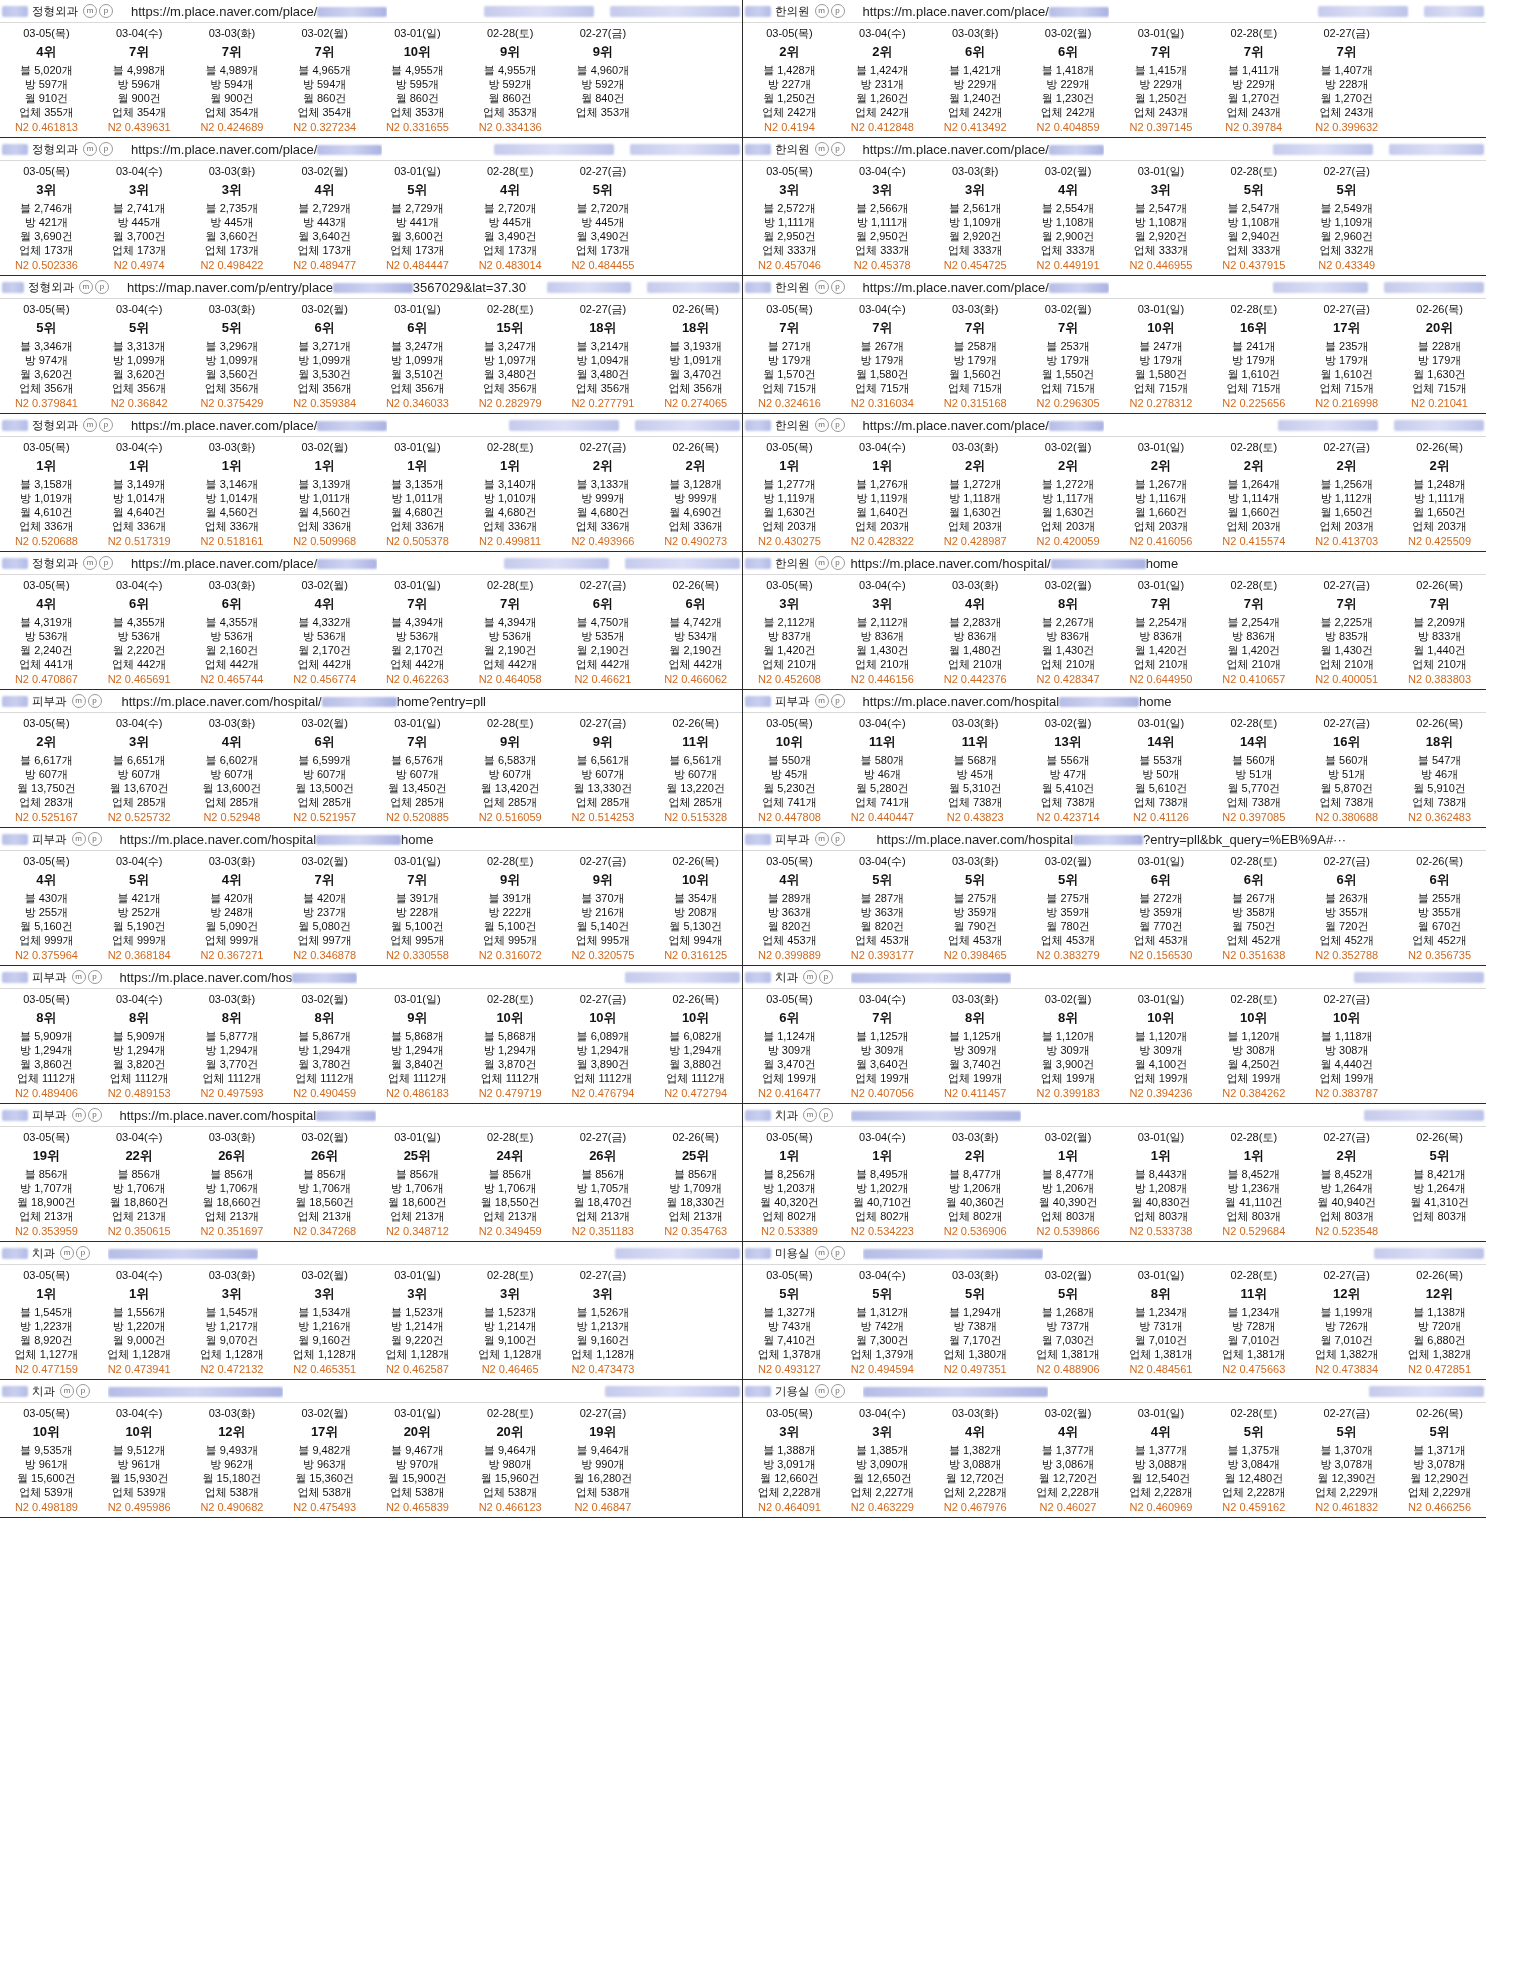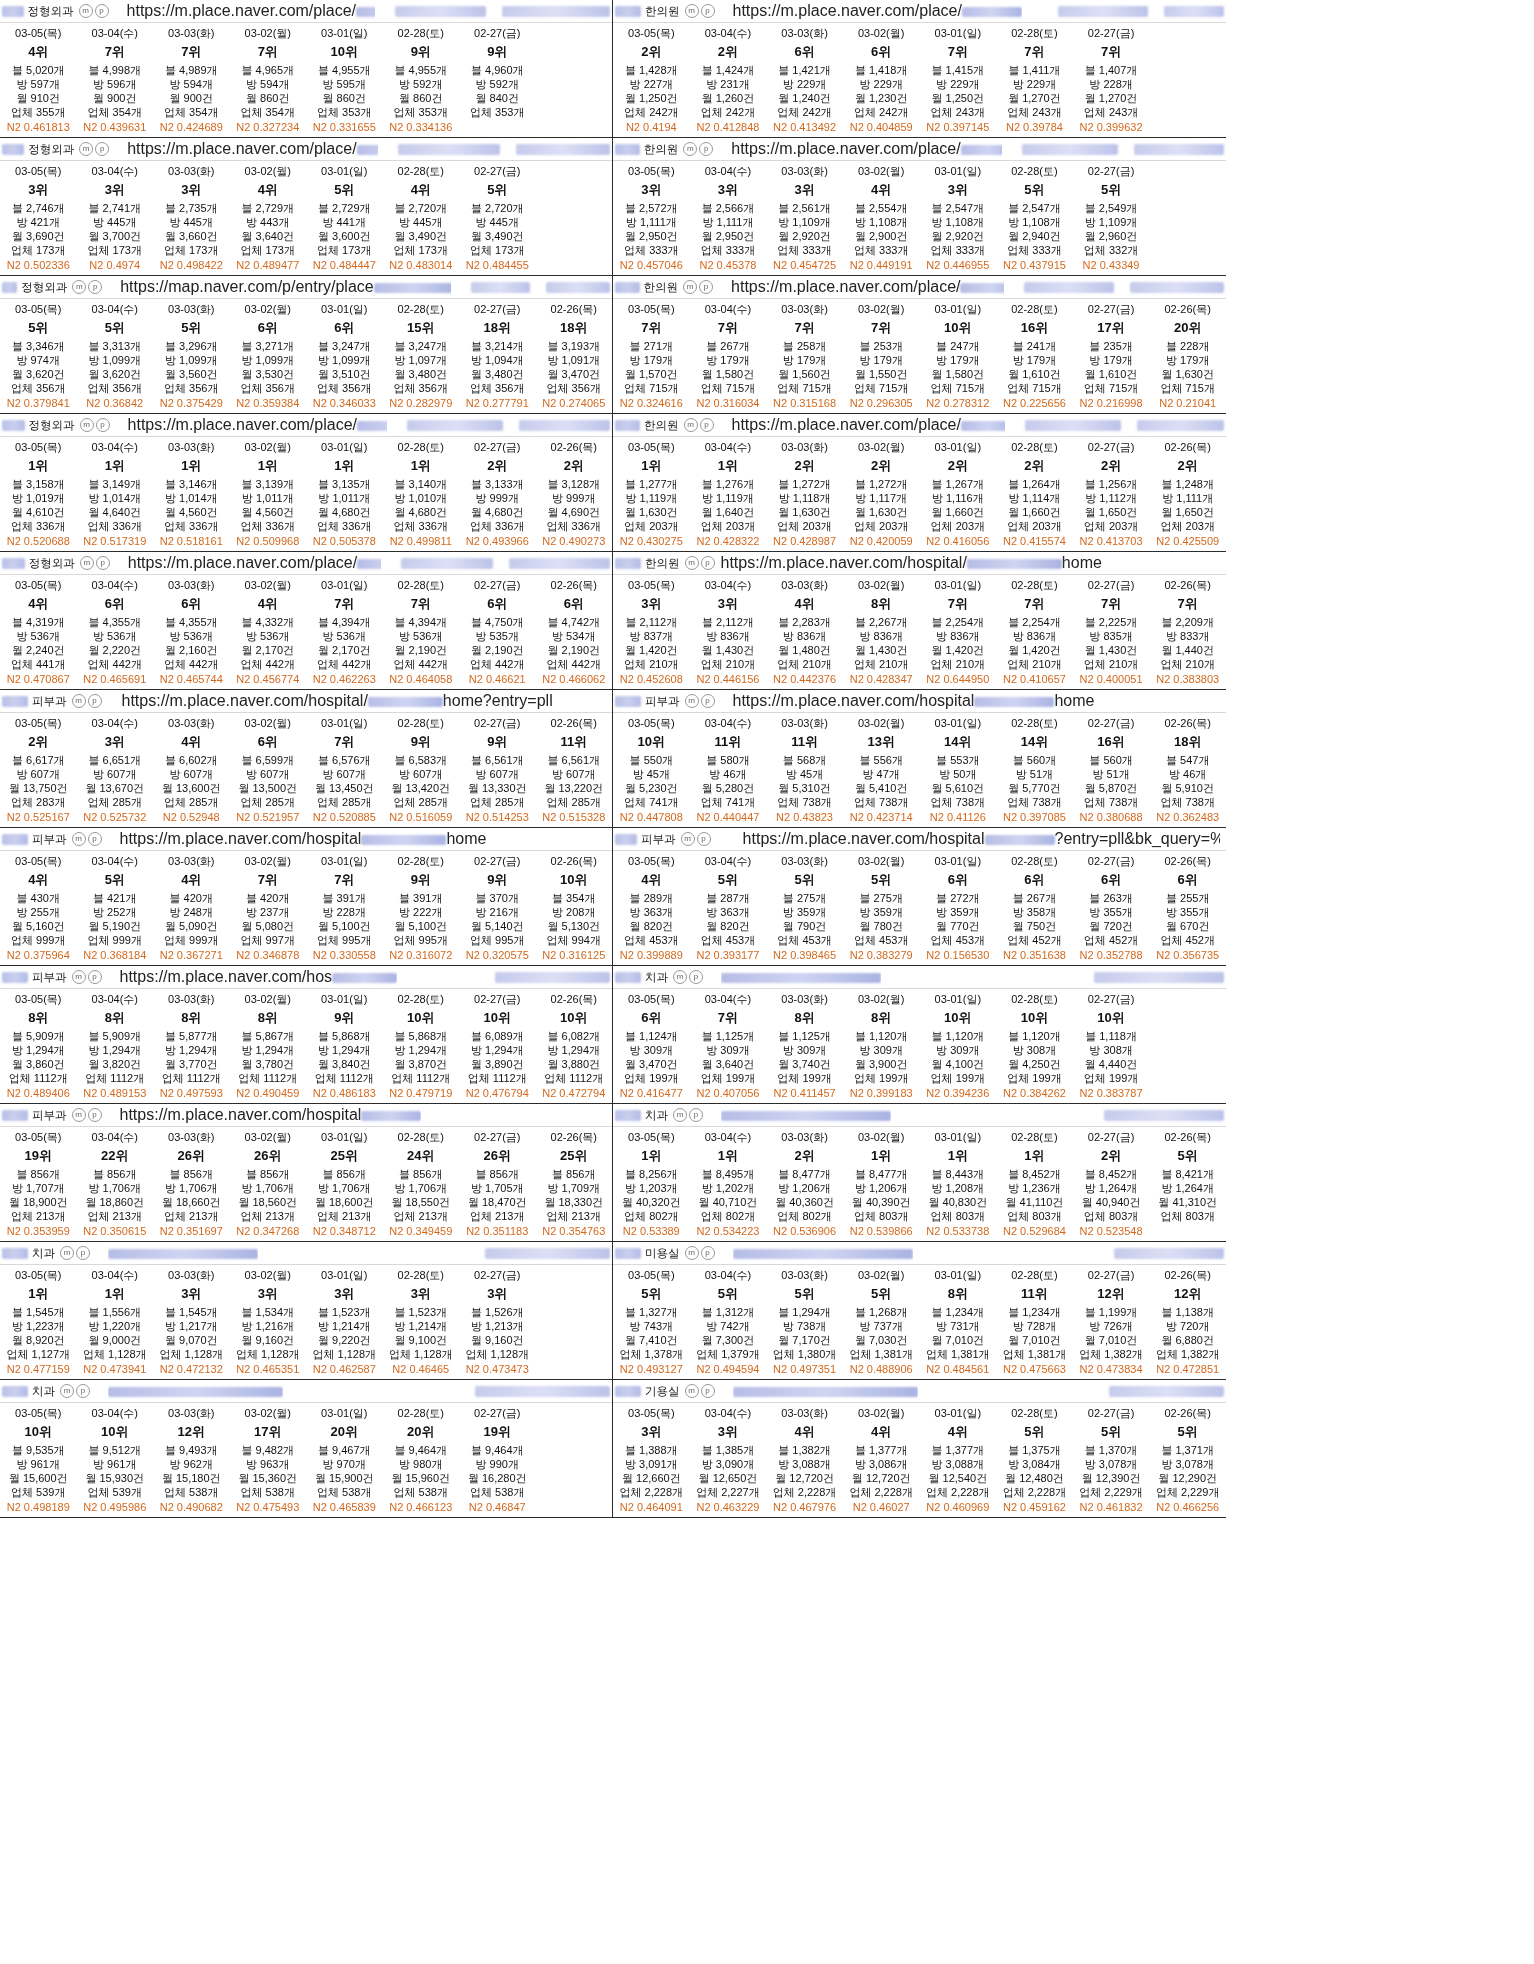--- a/index.html
+++ b/index.html
@@ -1,25 +1,25 @@
 <!DOCTYPE html>
 <html><head>
 <meta charset="utf-8">
 <style>
   html,body{margin:0;padding:0;background:#fff;}
   body{font-family:"Liberation Sans","DejaVu Sans",sans-serif;width:1534px;}
   .grid{display:flex;flex-wrap:wrap;width:1534px;}
-  .panel{width:613px;box-sizing:border-box;border-right:1px solid #2b2b2b;border-bottom:1px solid #2b2b2b;}
+  .panel{width:743px;box-sizing:border-box;border-right:1px solid #2b2b2b;border-bottom:1px solid #2b2b2b;}
   .panel.right{border-right:none;}
   .hdr{display:flex;align-items:center;height:22px;border-bottom:1px solid #d9d9d9;padding:0 2px;gap:4px;overflow:hidden;}
   .blur-chip{display:inline-block;height:11px;width:26px;background:linear-gradient(90deg,#b9c0e8,#c9cfee,#b4bce6);border-radius:2px;filter:blur(1.2px);}
   .catname{font-size:11.5px;color:#111;white-space:nowrap;}
   .mp{display:inline-flex;gap:2px;margin-left:1px;}
   .mp i{width:12px;height:12px;border-radius:50%;border:1px solid #999;color:#666;font-style:normal;font-size:8px;line-height:12px;text-align:center;display:inline-block;}
-  .url{font-size:16px;color:#222;white-space:nowrap;overflow:hidden;text-overflow:clip;flex:0 1 auto;text-align:center;}
+  .url{font-size:13px;color:#222;white-space:nowrap;overflow:hidden;text-overflow:clip;flex:0 1 auto;text-align:center;}
   .blur-url{display:inline-block;height:10px;background:linear-gradient(90deg,#b6bde6,#cfd4f1,#aab3e2);border-radius:2px;filter:blur(1.3px);vertical-align:middle;}
   .spacer{flex:1 1 auto;}
   .cols{display:flex;padding:3px 0 4px 0;}
   .col{flex:1 1 0;text-align:center;border-right:0px solid transparent;}
   .col .d{font-size:11px;color:#111;margin-bottom:2px;}
   .col .rk{font-size:13px;font-weight:bold;color:#111;margin-bottom:2px;}
   .col .ln{font-size:11px;color:#111;line-height:14px;white-space:nowrap;}
   .col .n2{font-size:11px;color:#d2691e;margin-top:2px;white-space:nowrap;}
   .col.empty{visibility:hidden;}
   .hdr .bar{display:inline-block;height:11px;background:linear-gradient(90deg,#c6cbec,#dcdff5,#bcc3e9);border-radius:2px;filter:blur(1.2px);}

